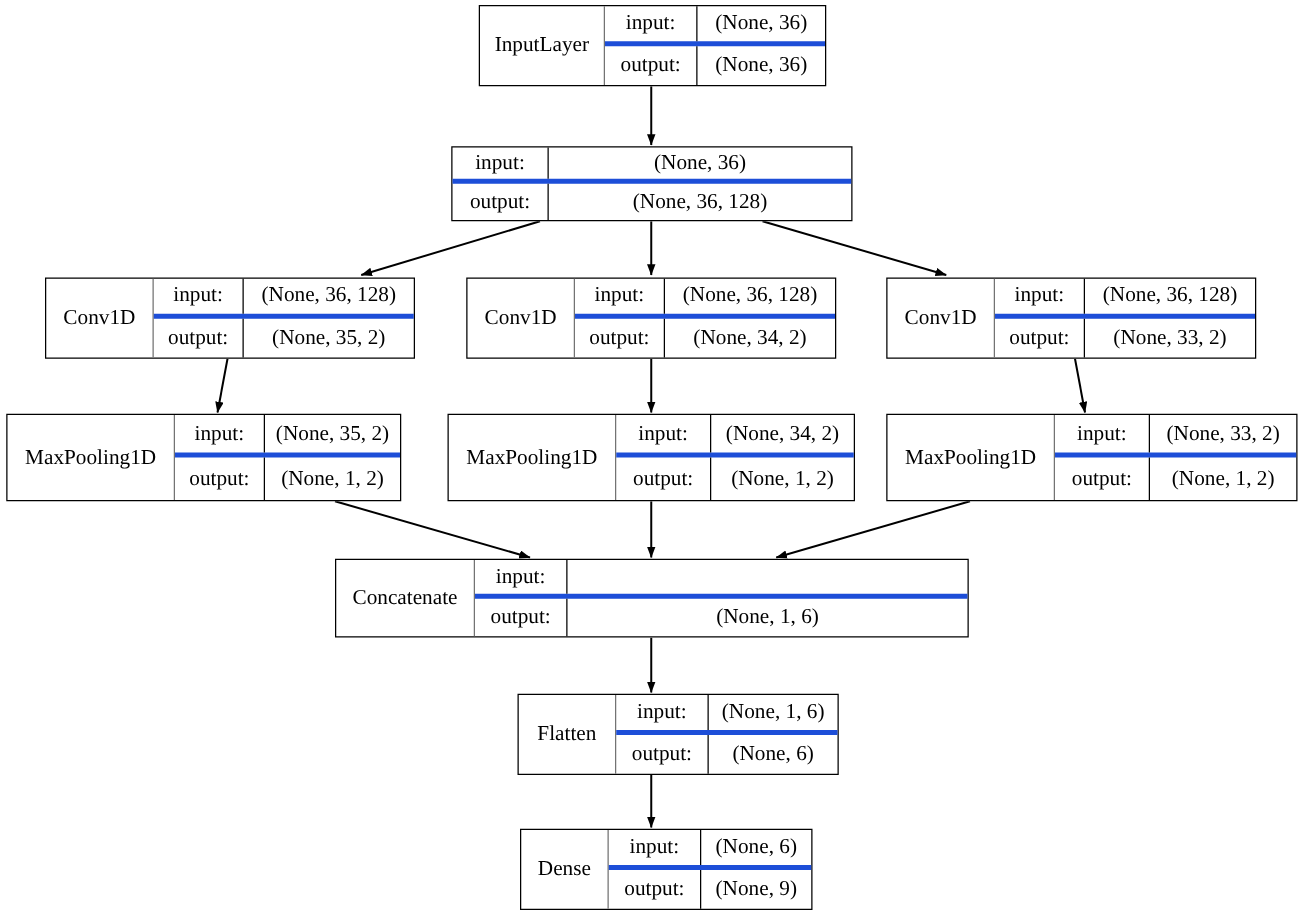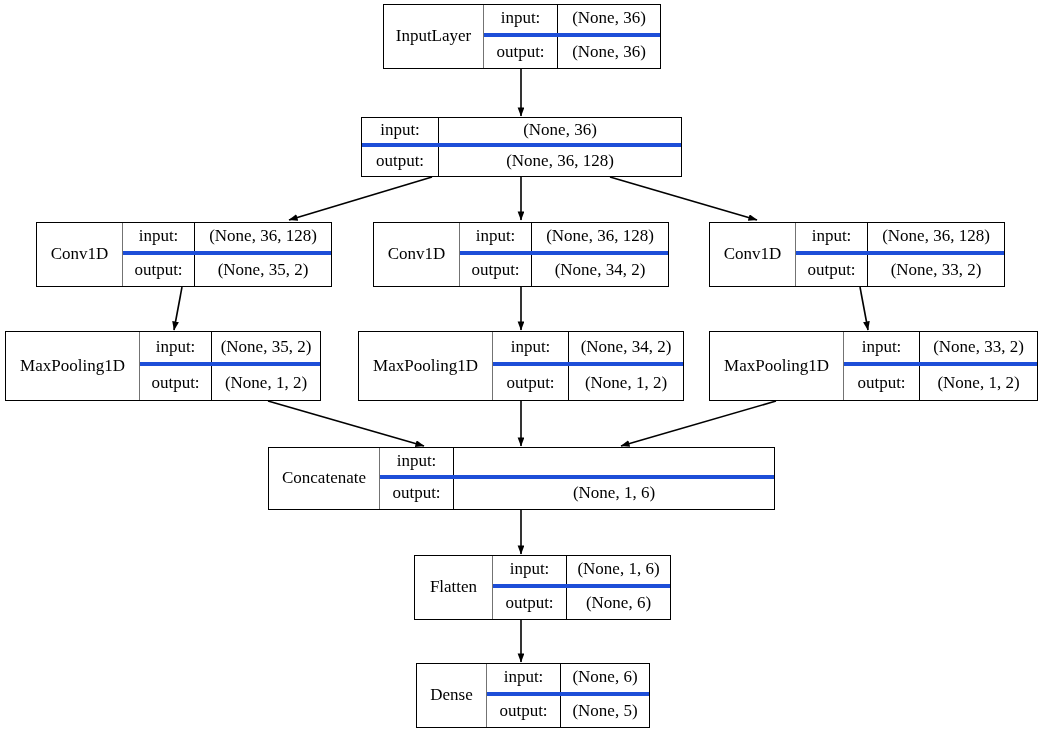--- a/index.html
+++ b/index.html
@@ -254,18 +254,18 @@
 
   <div class="node" style="left:416px; top:663px; width:234px; height:65px;">
     <div class="node-name" style="width:70px;">Dense</div>
     <div class="node-table">
       <div class="node-row row-top">
         <div class="row-label" style="width:74px;">input:</div>
         <div class="row-value">(None, 6)</div>
       </div>
       <div class="node-row">
         <div class="row-label" style="width:74px;">output:</div>
-        <div class="row-value">(None, 5)</div>
+        <div class="row-value">(None, 9)</div>
       </div>
     </div>
   </div>
 
 </div>
 
 </body></html>

